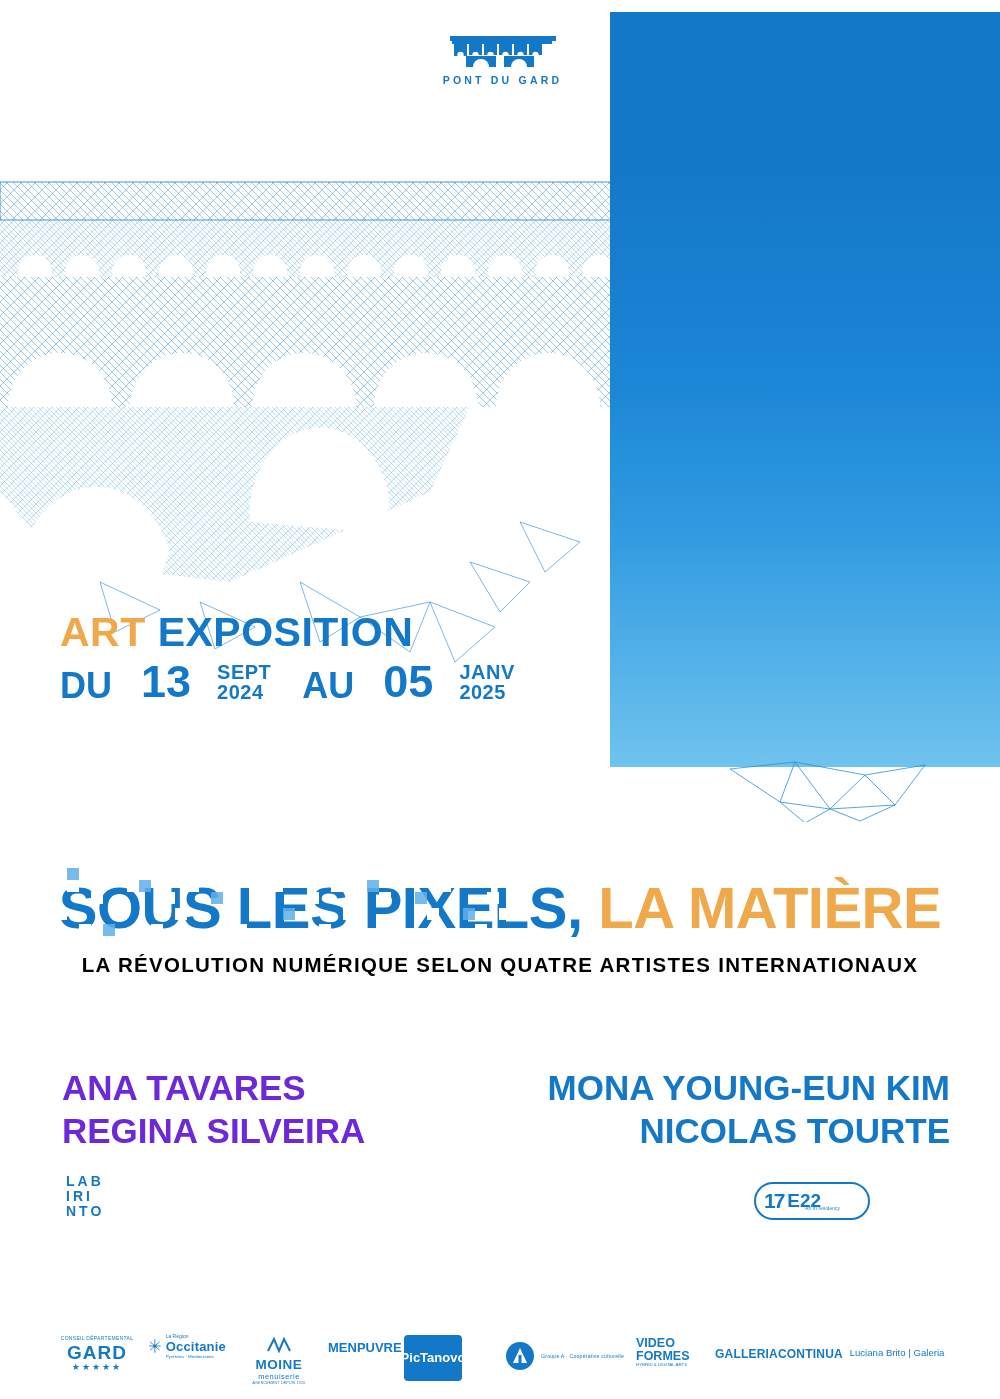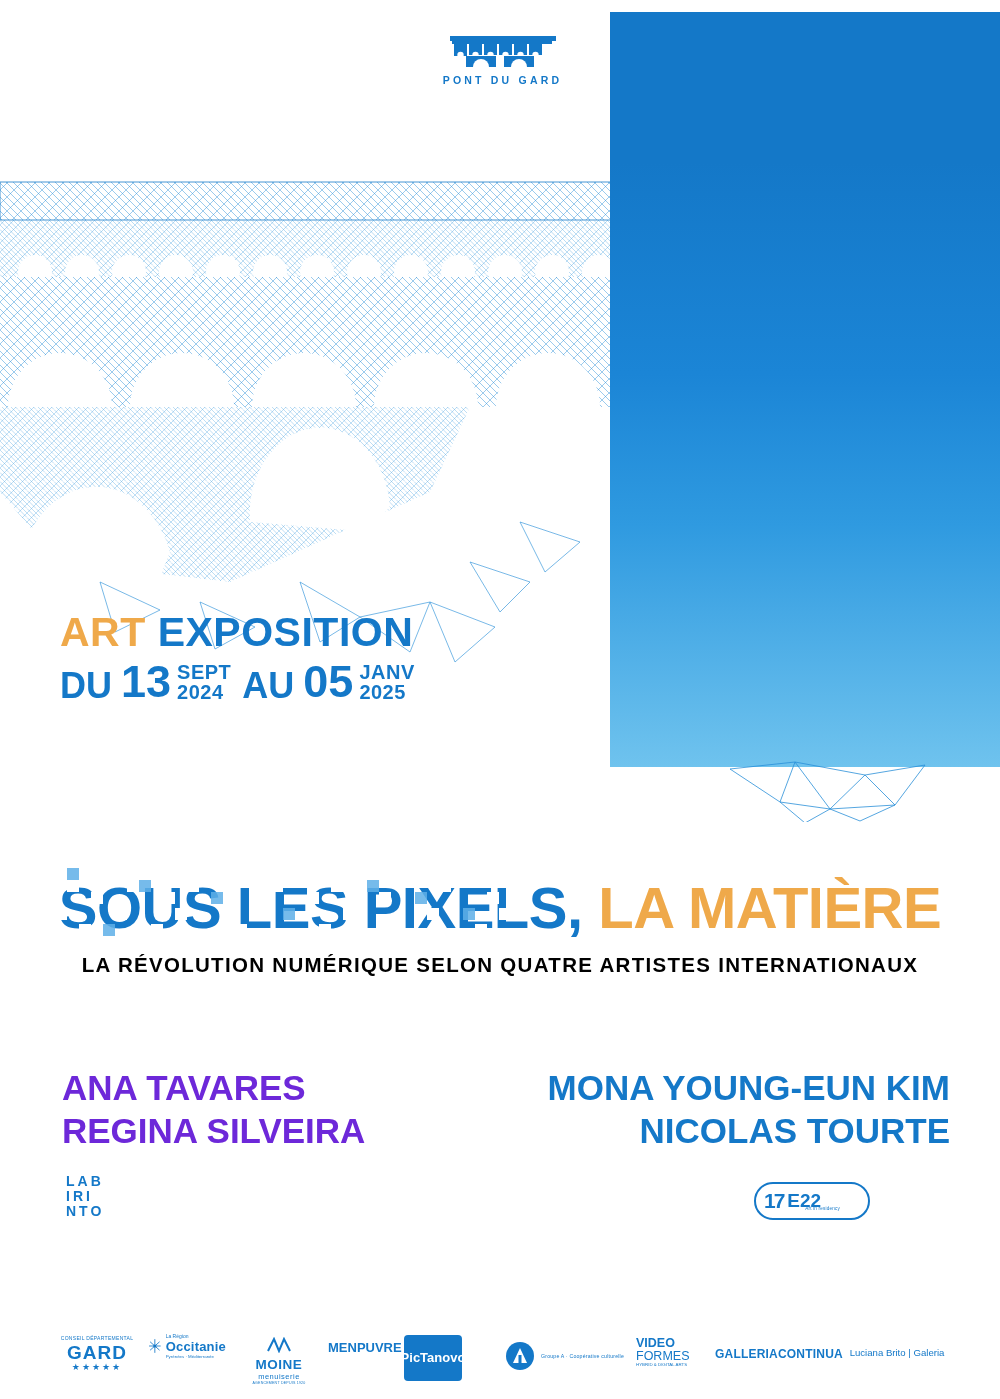--- a/index.html
+++ b/index.html
@@ -63,21 +63,21 @@
     line-height: 1;
   }
   .expo-line1 {
     font-size: 41px; font-weight: bold; letter-spacing: 0.5px;
     white-space: nowrap;
   }
   .expo-line1 .art { color: #efa94a; }
   .expo-line2 {
     margin-top: 6px;
     white-space: nowrap;
-    display: flex; align-items: flex-end;
+    display: flex; align-items: flex-end; gap: 20px;
   }
   .big-num { font-size: 45px; font-weight: bold; }
   .du { font-size: 36px; font-weight: bold; margin-right: 9px; }
   .au { font-size: 36px; font-weight: bold; margin: 0 9px; }
   .stack {
     display: inline-flex; flex-direction: column;
     margin-left: 6px; margin-right: 2px;
     line-height: 1.0; padding-bottom: 2px;
   }
   .stack .m { font-size: 20px; font-weight: bold; letter-spacing: 0.5px; }
@@ -174,21 +174,21 @@
     line-height:1.05;
   }
   .picto .p1 { font-size: 13px; font-weight: bold; }
   .picto .p2 { font-size: 13px; font-weight: bold; }
 
   .groupea { left: 505px; top: 18px; width: 140px; display:flex; align-items:center; gap:6px; }
   .groupea .ga-txt { font-size: 5.2px; letter-spacing: .2px; text-align:left; }
 
   .videoformes { left: 636px; top: 14px; width: 62px; text-align:left; }
   .videoformes .v1 { font-size: 12.5px; font-weight: bold; line-height: 1.0; }
-  .videoformes .v2 { font-size: 12.5px; font-weight: normal; line-height: 1.0; }
+  .videoformes .v2 { font-size: 12.5px; font-weight: bold; line-height: 1.0; }
   .videoformes .v3 { font-size: 4.4px; }
 
   .galleria { left: 715px; top: 24px; width: 115px; font-size: 12px; font-weight: bold; letter-spacing: .2px;}
   .luciana { left: 832px; top: 24px; width: 130px; font-size: 9.6px; }
 </style>
 </head>
 <body>
 
 <div class="poster">
 

